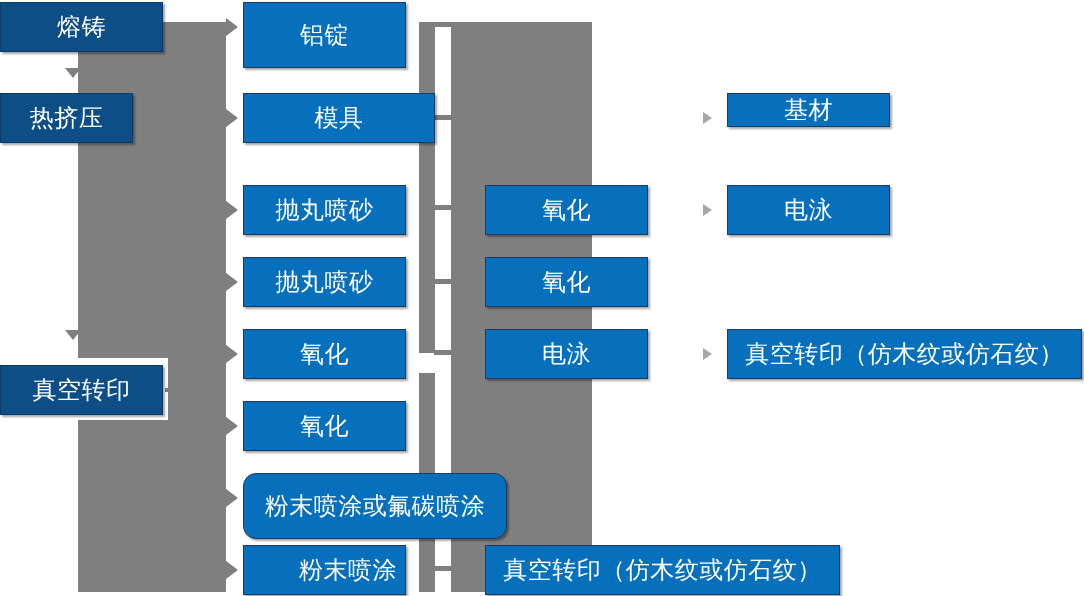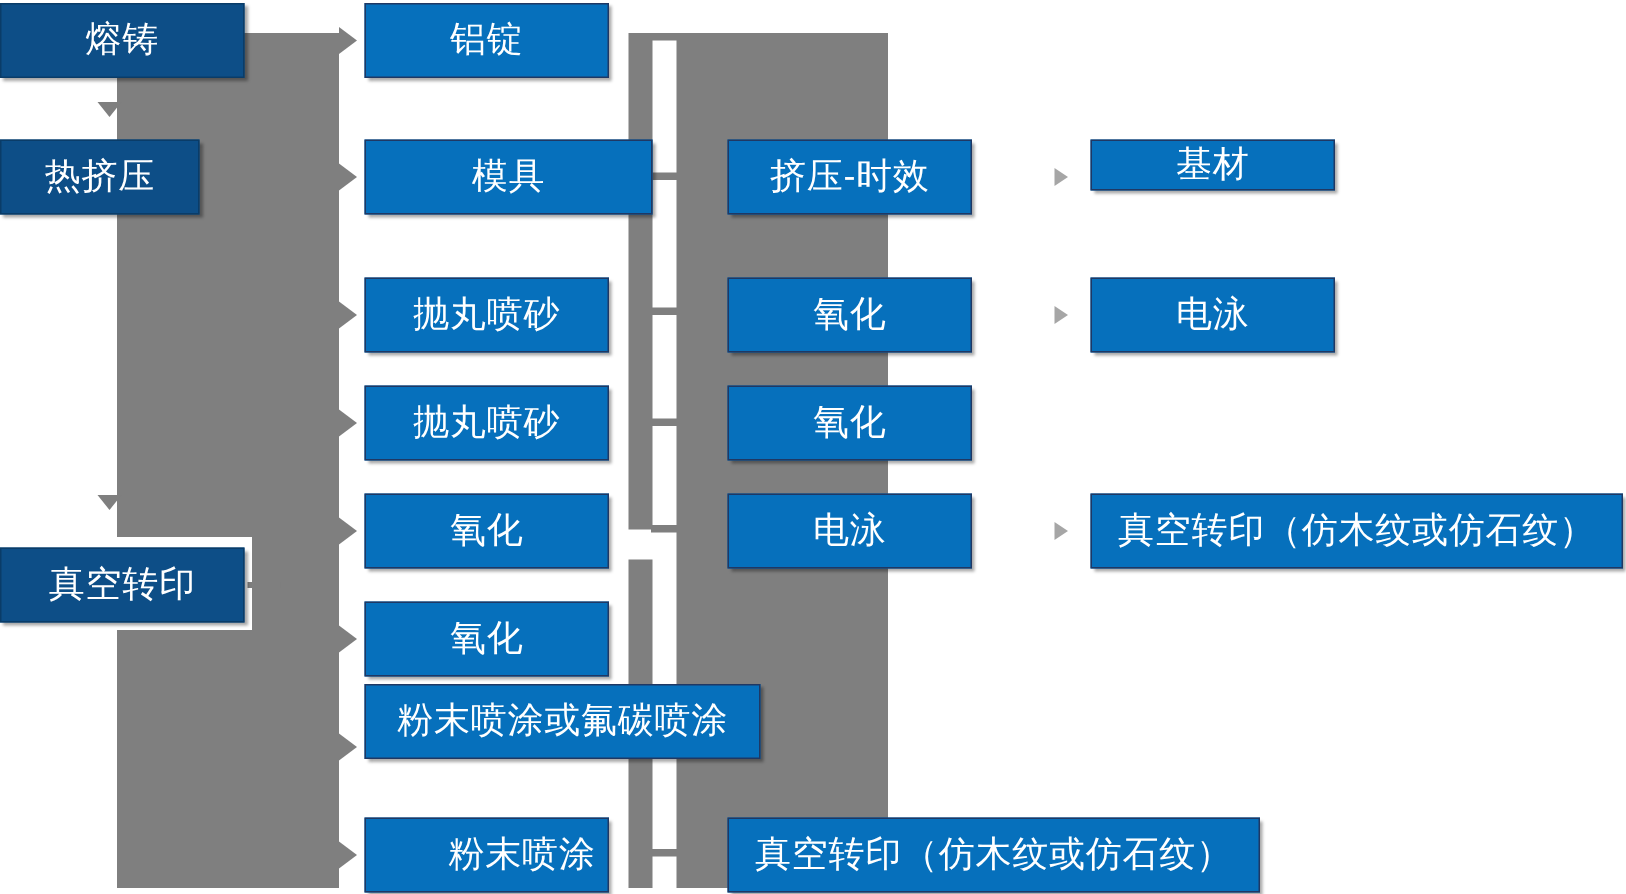--- a/index.html
+++ b/index.html
@@ -121,21 +121,21 @@
   </div>
 
   <div class="box dark" style="left:0px; top:93px; width:133px; height:50px;">
     <span class="lbl">热挤压</span>
   </div>
 
   <div class="box dark" style="left:0px; top:365px; width:163px; height:50px;">
     <span class="lbl">真空转印</span>
   </div>
 
-  <div class="box bright" style="left:243px; top:2px; width:163px; height:50px;">
+  <div class="box bright" style="left:243px; top:2px; width:163px; height:66px;">
     <span class="lbl">铝锭</span>
   </div>
 
   <div class="box bright" style="left:243px; top:93px; width:192px; height:50px;">
     <span class="lbl">模具</span>
   </div>
 
   <div class="box bright" style="left:243px; top:185px; width:163px; height:50px;">
     <span class="lbl">抛丸喷砂</span>
   </div>
@@ -145,32 +145,29 @@
   </div>
 
   <div class="box bright" style="left:243px; top:329px; width:163px; height:50px;">
     <span class="lbl">氧化</span>
   </div>
 
   <div class="box bright" style="left:243px; top:401px; width:163px; height:50px;">
     <span class="lbl">氧化</span>
   </div>
 
-  <div class="box bright" style="left:243px; top:456px; width:264px; height:50px;">
+  <div class="box bright" style="left:243px; top:473px; width:264px; height:66px;border-radius:13px;">
     <span class="lbl">粉末喷涂或氟碳喷涂</span>
   </div>
 
   <div class="box bright" style="left:243px; top:545px; width:163px; height:50px;padding-left:47px;">
     <span class="lbl">粉末喷涂</span>
   </div>
 
 
-  <div class="box bright" style="left:485px; top:93px; width:163px; height:50px;">
-    <span class="lbl">挤压-时效</span>
-  </div>
 
   <div class="box bright" style="left:485px; top:185px; width:163px; height:50px;">
     <span class="lbl">氧化</span>
   </div>
 
   <div class="box bright" style="left:485px; top:257px; width:163px; height:50px;">
     <span class="lbl">氧化</span>
   </div>
 
   <div class="box bright" style="left:485px; top:329px; width:163px; height:50px;">

